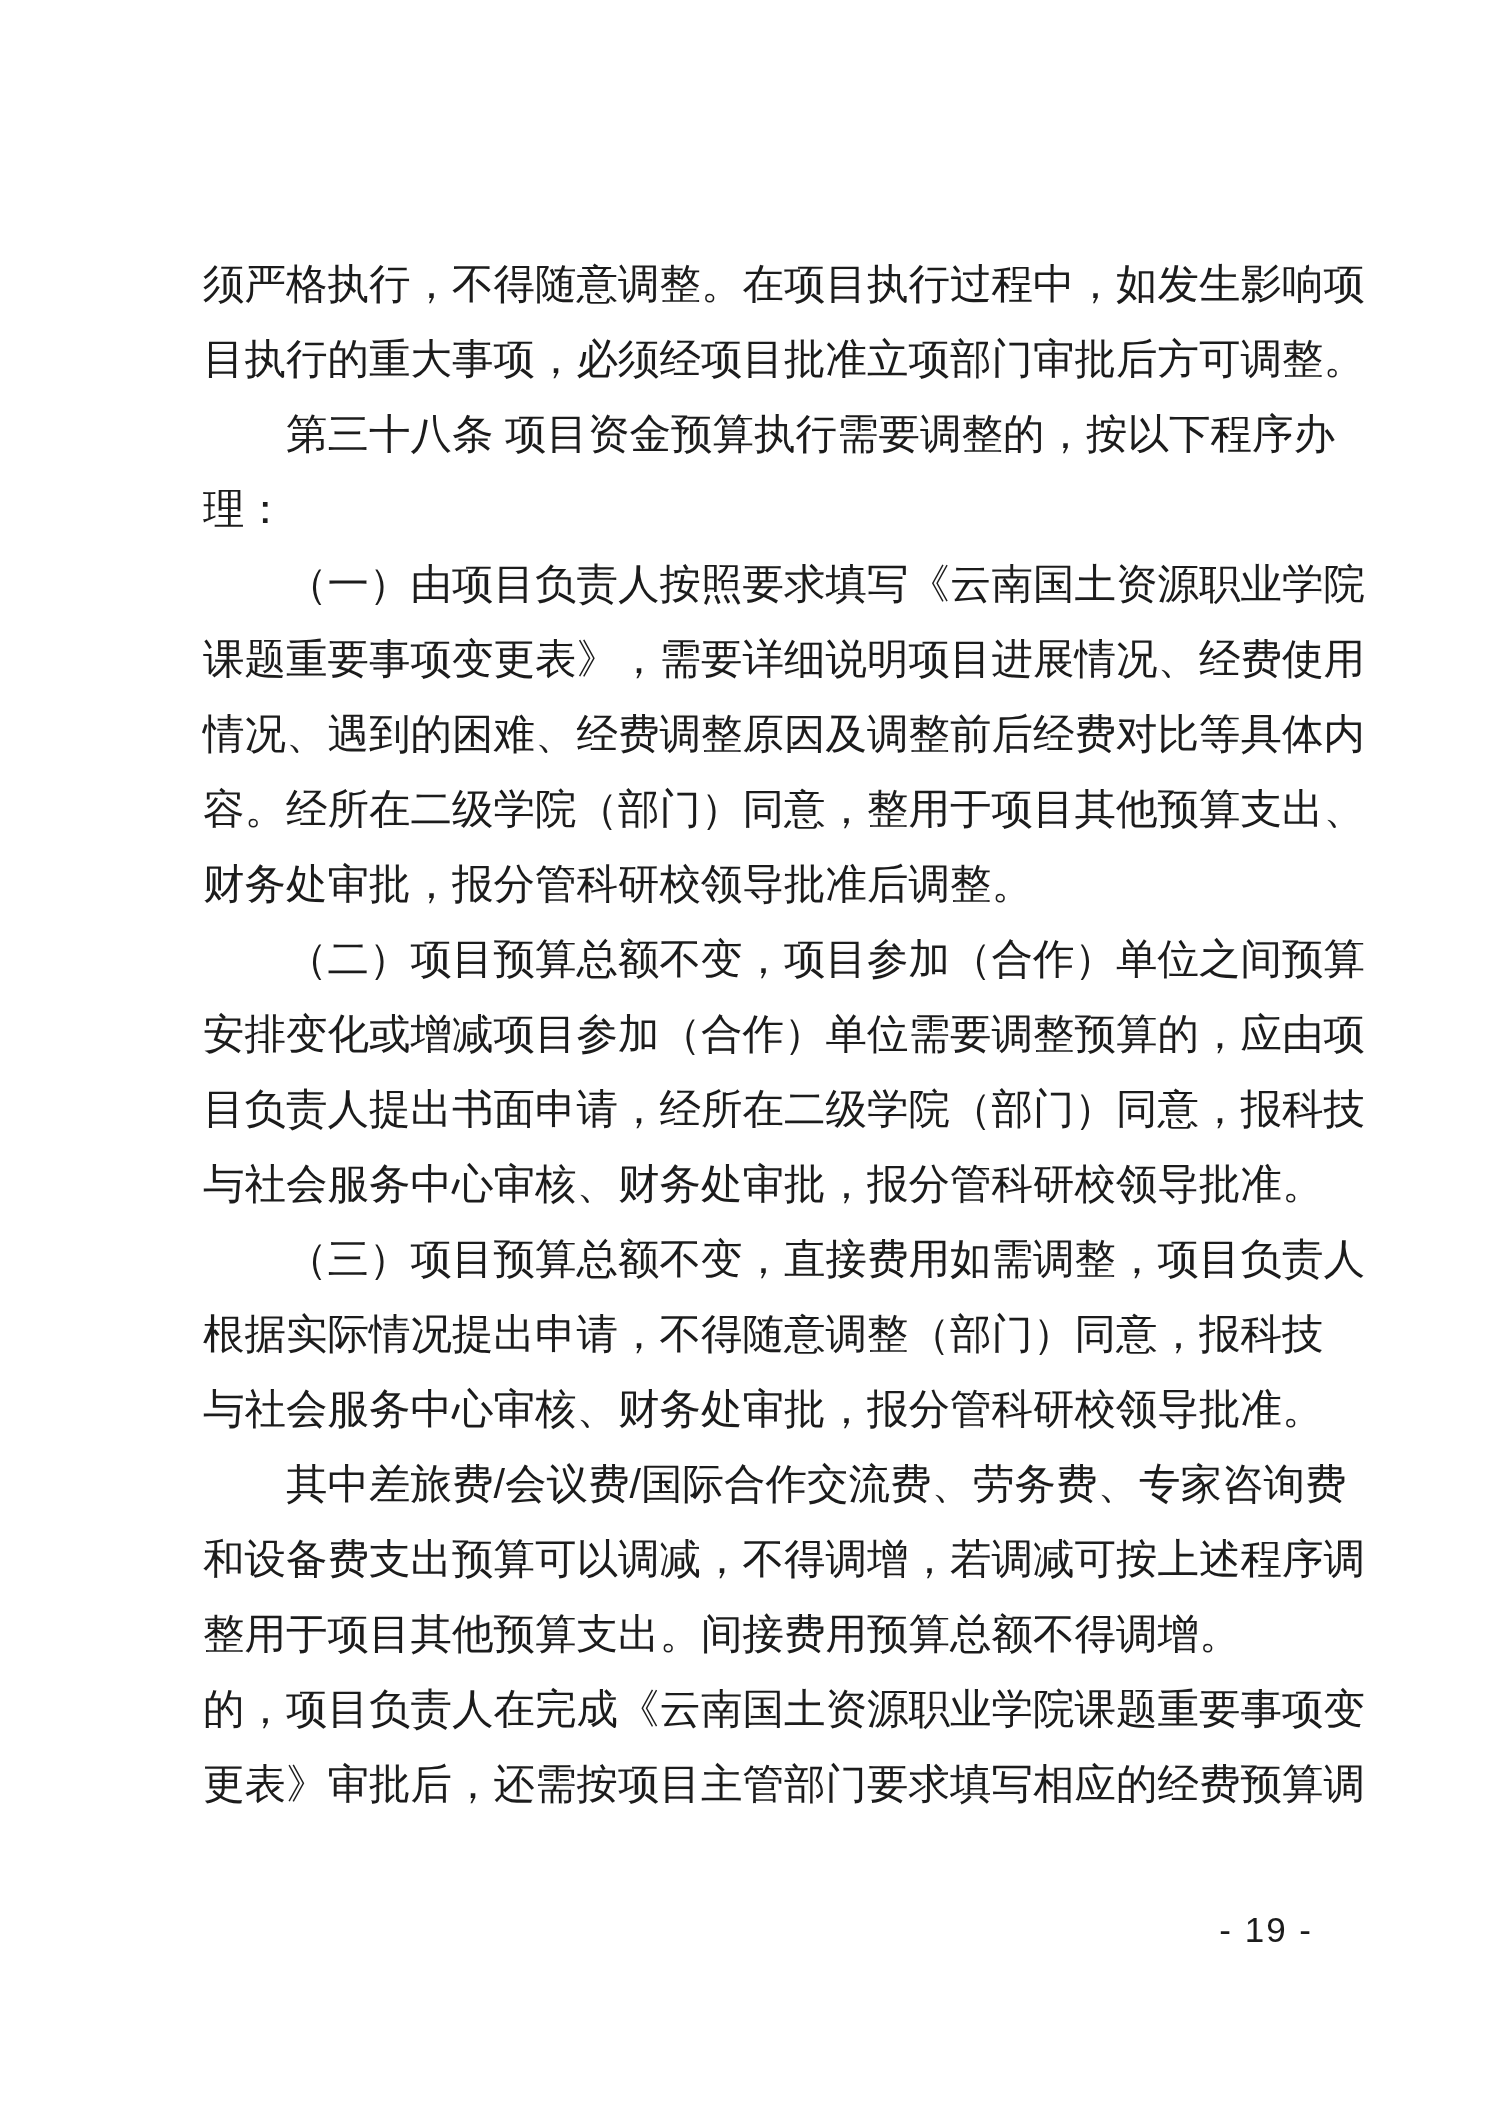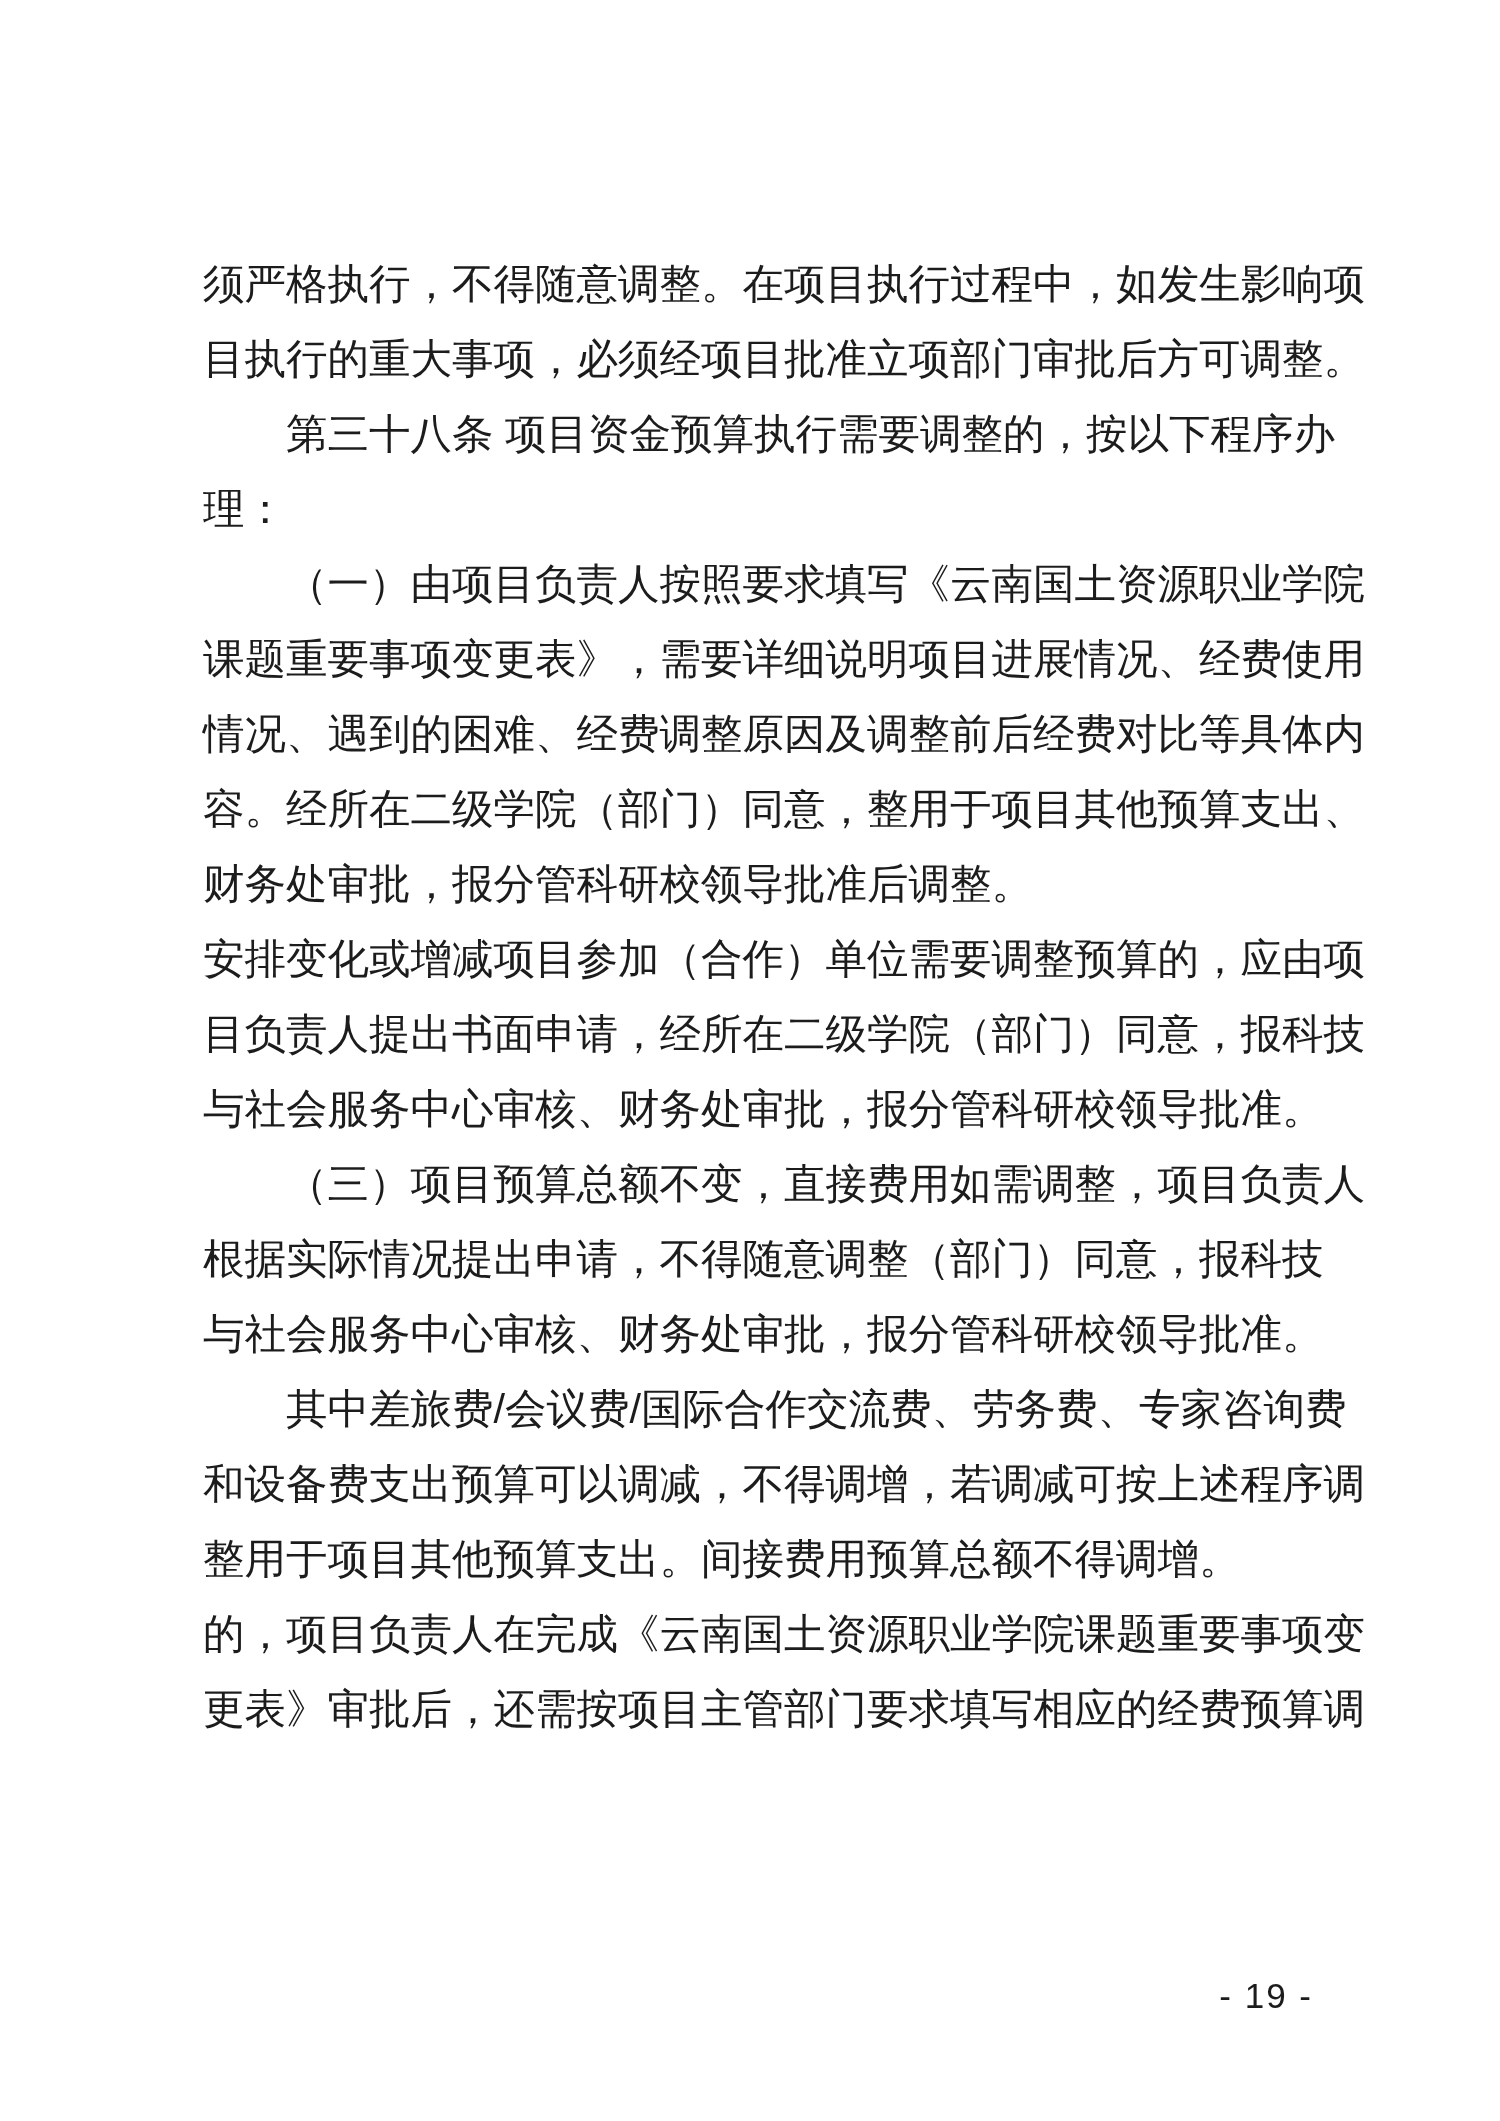--- a/index.html
+++ b/index.html
@@ -28,21 +28,21 @@
     font-size: 41.5px;
     font-weight: 400;
     white-space: nowrap;
     letter-spacing: 0;
   }
   .line.indent-2 {
     padding-left: 83px;
   }
   .page-number {
     position: absolute;
-    top: 1971px;
+    top: 1905px;
     right: 187px;
     height: 50px;
     line-height: 50px;
     font-size: 35px;
     color: #1c1c1c;
     letter-spacing: 2px;
     white-space: nowrap;
   }
 </style>
 </head>
@@ -52,20 +52,21 @@
   <div class="text-block" id="body-lines">
       <div class="line">须严格执行，不得随意调整。在项目执行过程中，如发生影响项</div>
       <div class="line">目执行的重大事项，必须经项目批准立项部门审批后方可调整。</div>
       <div class="line indent-2">第三十八条 项目资金预算执行需要调整的，按以下程序办</div>
       <div class="line">理：</div>
       <div class="line indent-2">（一）由项目负责人按照要求填写《云南国土资源职业学院</div>
       <div class="line">课题重要事项变更表》，需要详细说明项目进展情况、经费使用</div>
       <div class="line">情况、遇到的困难、经费调整原因及调整前后经费对比等具体内</div>
       <div class="line">容。经所在二级学院（部门）同意，整用于项目其他预算支出、</div>
       <div class="line">财务处审批，报分管科研校领导批准后调整。</div>
+      <div class="line indent-2">（二）项目预算总额不变，项目参加（合作）单位之间预算</div>
       <div class="line">安排变化或增减项目参加（合作）单位需要调整预算的，应由项</div>
       <div class="line">目负责人提出书面申请，经所在二级学院（部门）同意，报科技</div>
       <div class="line">与社会服务中心审核、财务处审批，报分管科研校领导批准。</div>
       <div class="line indent-2">（三）项目预算总额不变，直接费用如需调整，项目负责人</div>
       <div class="line">根据实际情况提出申请，不得随意调整（部门）同意，报科技</div>
       <div class="line">与社会服务中心审核、财务处审批，报分管科研校领导批准。</div>
       <div class="line indent-2">其中差旅费/会议费/国际合作交流费、劳务费、专家咨询费</div>
       <div class="line">和设备费支出预算可以调减，不得调增，若调减可按上述程序调</div>
       <div class="line">整用于项目其他预算支出。间接费用预算总额不得调增。</div>
       <div class="line">的，项目负责人在完成《云南国土资源职业学院课题重要事项变</div>

